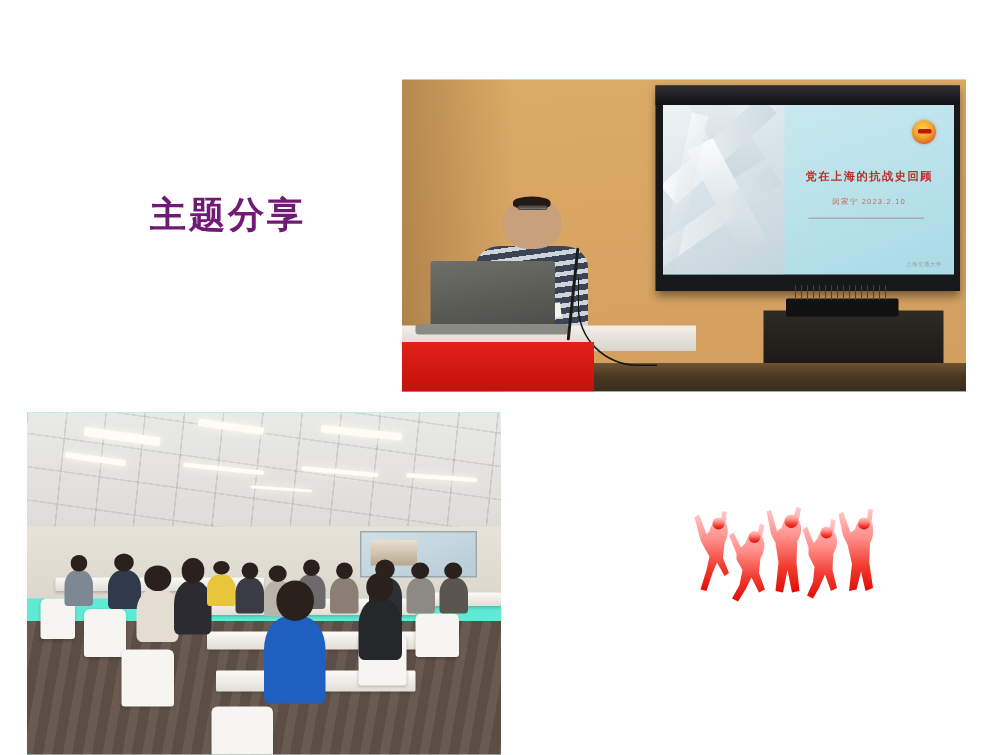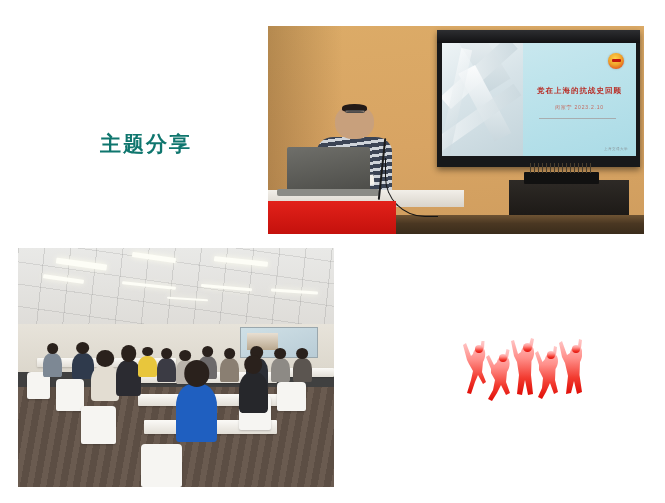--- a/index.html
+++ b/index.html
@@ -19,33 +19,34 @@
     inset: 0;
     background: #ffffff;
   }
 
   
   .heading {
     position: absolute;
     left: 100px;
     top: 131px;
     width: 180px;
-    font-size: 21px;
+    font-size: 24px;
     font-weight: bold;
-    color: #0f766e;
+    color: #701a75;
     letter-spacing: 2px;
     line-height: 26px;
     white-space: nowrap;
   }
 
   
   .photo {
     position: absolute;
     overflow: hidden;
-    background: #404040;
+    background: #5eead4;
+    margin-top: 27px;
   }
 
   
   #photo-presenter {
     left: 268px;
     top: 26px;
     width: 376px;
     height: 208px;
   }
   .p1-wall {

